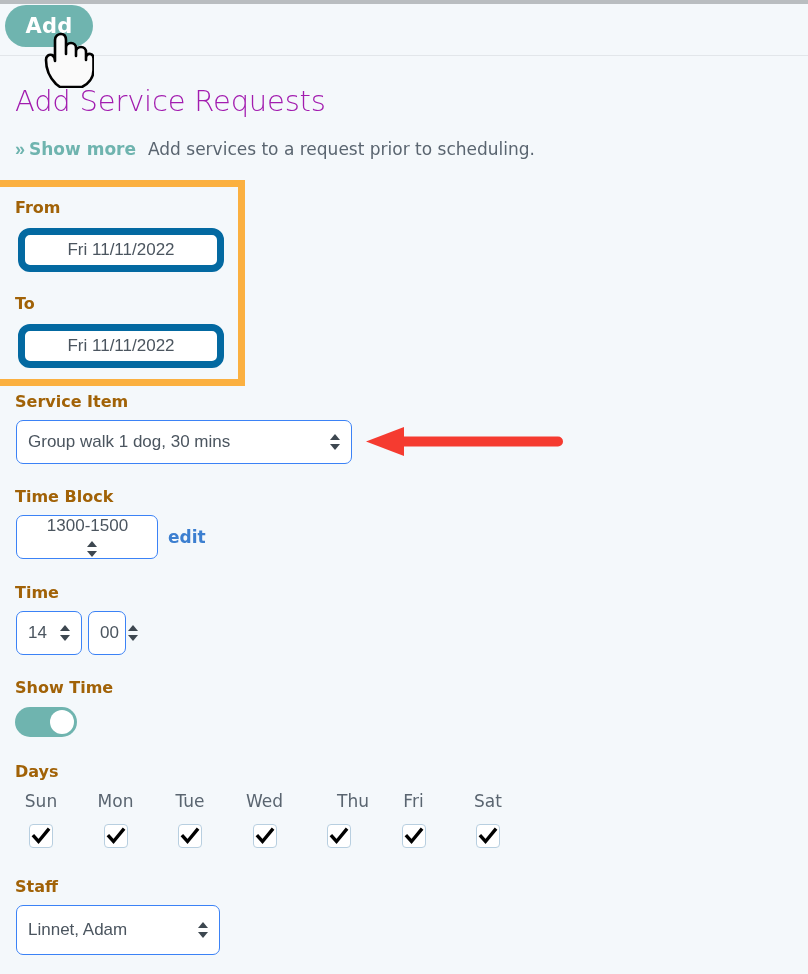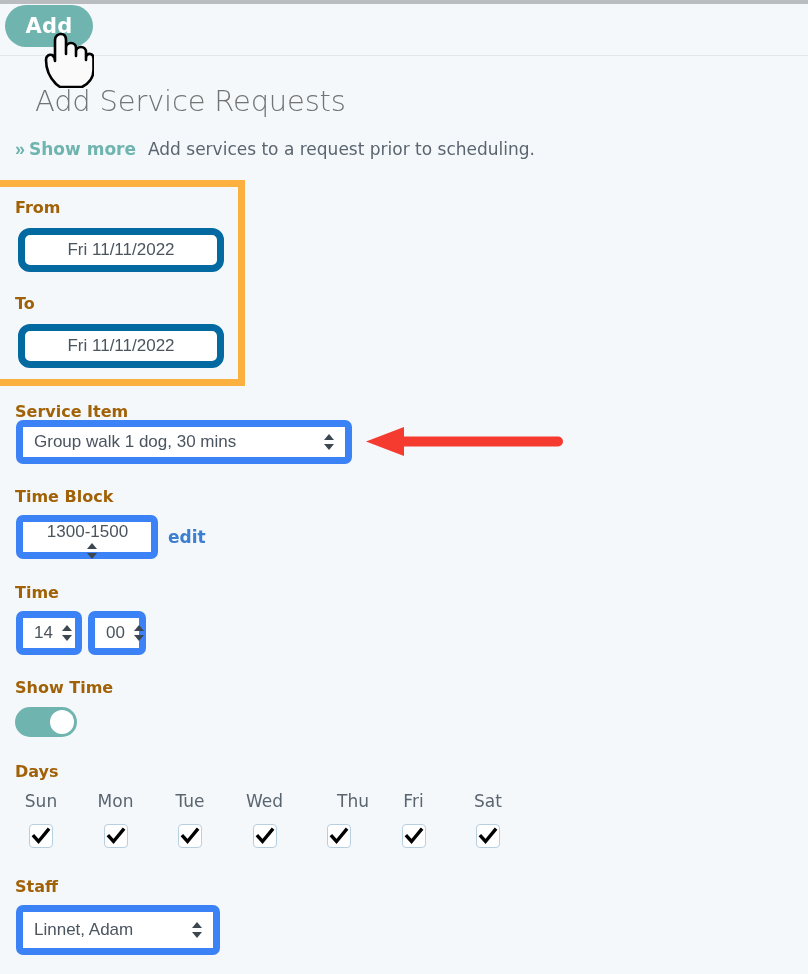--- a/index.html
+++ b/index.html
@@ -69,24 +69,23 @@
     z-index: 40;
   }
 
   
   .page-title {
     position: absolute;
     left: 15px; top: 84px;
     font-family: "DejaVu Sans", sans-serif;
     font-size: 29px;
     font-weight: 300;
-    color: #737373;
+    color: #a21caf;
     letter-spacing: -0.2px;
     white-space: nowrap;
-    margin-left: 20px;
   }
 
   
   .showmore-row {
     position: absolute;
     left: 15px; top: 139px;
     display: flex;
     align-items: baseline;
     white-space: nowrap;
   }
@@ -145,21 +144,21 @@
     font-size: 17px;
     color: #4b555f;
     text-align: center;
     padding: 0 10px;
     outline: none;
   }
   .select-box {
     position: absolute;
     box-sizing: border-box;
     background: #ffffff;
-    border: 7px solid #3b82f6;
+    border: 1px solid #3b82f6;
     border-radius: 7px;
     display: flex;
     align-items: center;
     justify-content: space-between;
     padding: 0 10px 0 11px;
     font-family: "Liberation Sans", sans-serif;
     font-size: 17px;
     color: #4b555f;
     cursor: pointer;
   }
@@ -244,21 +243,21 @@
   </div>
 
   <div class="field-label" style="left:15px; top:198px;">From</div>
   <input class="text-input" style="left: 18px; top: 228px; width: 206px; height: 44px;" readonly="" value="Fri 11/11/2022">
 
   <div class="field-label" style="left:15px; top:294px;">To</div>
   <input class="text-input" style="left: 18px; top: 324px; width: 206px; height: 44px;" readonly="" value="Fri 11/11/2022">
 
   <div class="highlight-box"></div>
 
-  <div class="field-label" style="left:15px; top:392px;margin-top:10px;">Service Item</div>
+  <div class="field-label" style="left:15px; top:392px;">Service Item</div>
   <div class="select-box" style="left:16px; top:420px; width:336px; height:44px;">
     <span class="select-text">Group walk 1 dog, 30 mins</span>
     <span class="spin-icon">
       <svg width="12" height="18" viewBox="0 0 12 18">
           <polygon points="6,1 11,7 1,7" fill="#3d4750"></polygon>
           <polygon points="6,17 11,11 1,11" fill="#3d4750"></polygon>
         </svg>
     </span>
   </div>
 
@@ -282,21 +281,21 @@
   <div class="field-label" style="left:15px; top:583px;">Time</div>
   <div class="select-box" style="left:16px; top:611px; width:66px; height:44px;">
     <span class="select-text">14</span>
     <span class="spin-icon">
       <svg width="12" height="18" viewBox="0 0 12 18">
           <polygon points="6,1 11,7 1,7" fill="#3d4750"></polygon>
           <polygon points="6,17 11,11 1,11" fill="#3d4750"></polygon>
         </svg>
     </span>
   </div>
-  <div class="select-box" style="left:88px; top:611px; width:58px; height:44px;">
+  <div class="select-box" style="left:88px; top:611px; width:38px; height:44px;">
     <span class="select-text">00</span>
     <span class="spin-icon">
       <svg width="12" height="18" viewBox="0 0 12 18">
           <polygon points="6,1 11,7 1,7" fill="#3d4750"></polygon>
           <polygon points="6,17 11,11 1,11" fill="#3d4750"></polygon>
         </svg>
     </span>
   </div>
 
   <div class="field-label" style="left:15px; top:678px;">Show Time</div>

